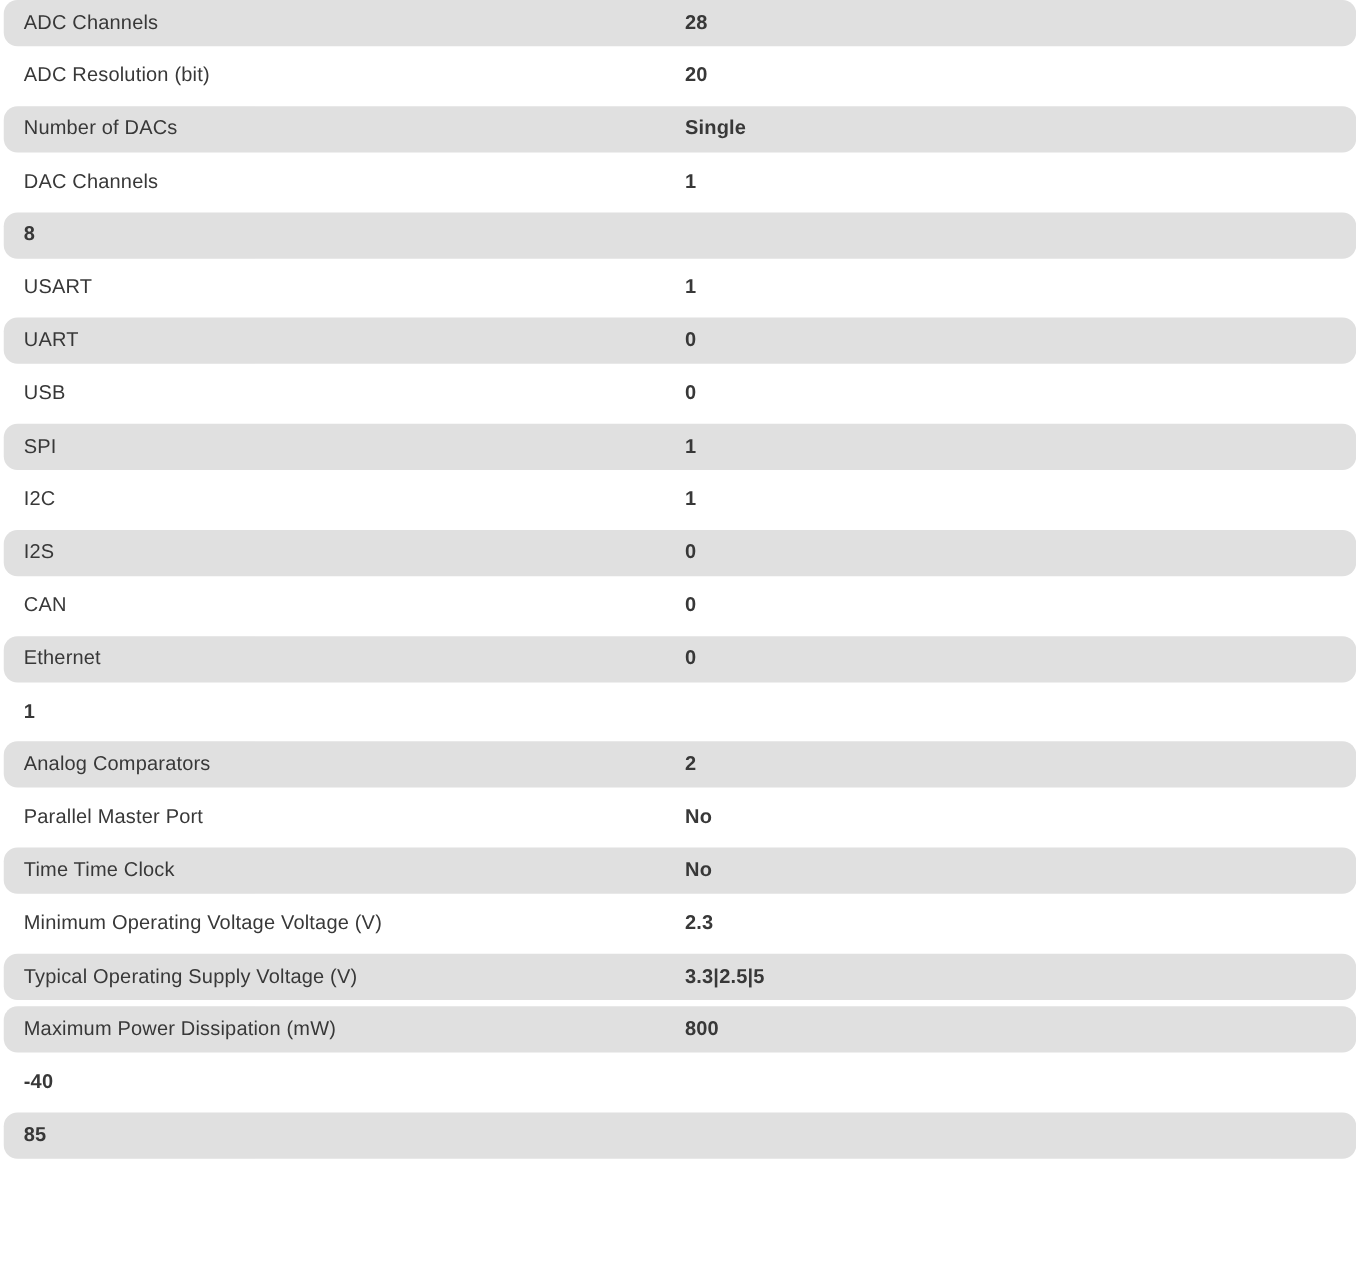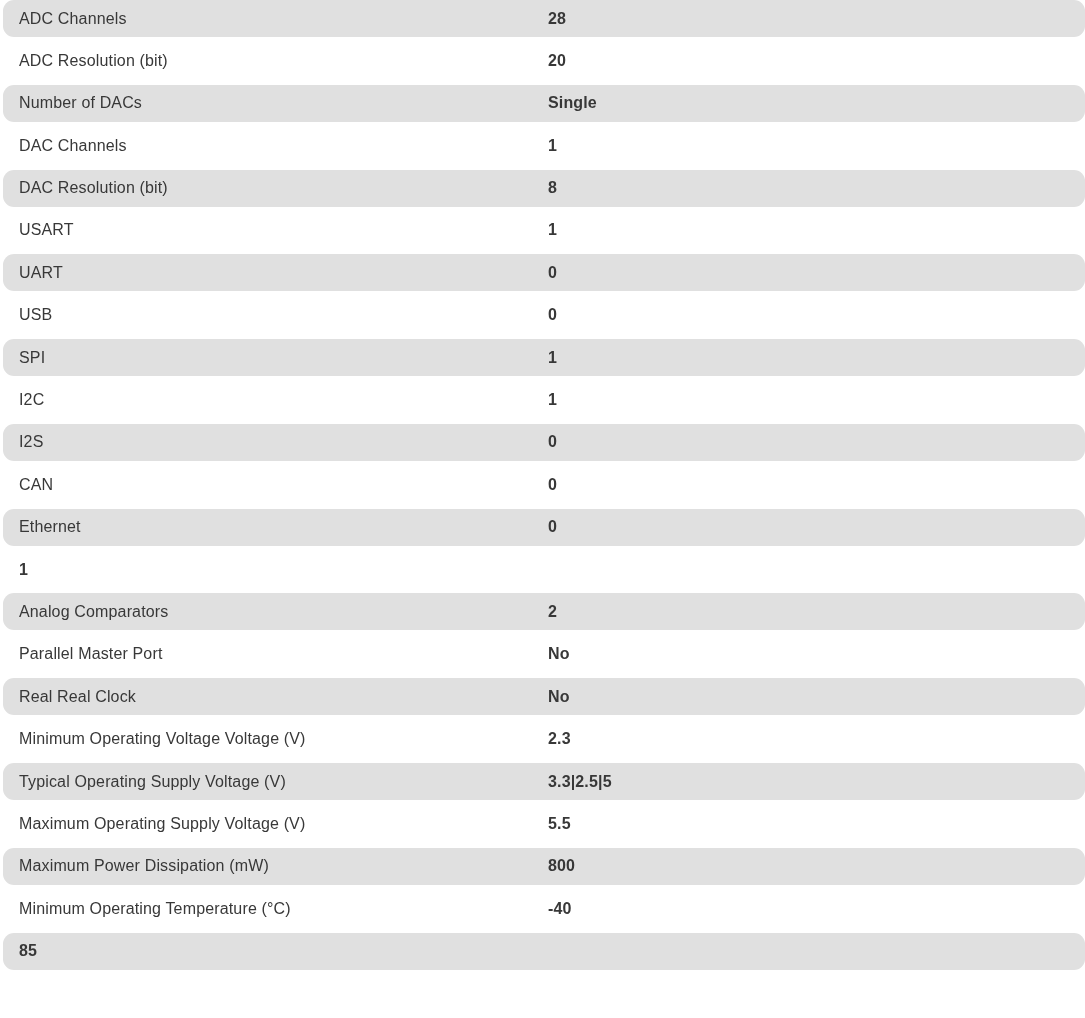--- a/index.html
+++ b/index.html
@@ -62,21 +62,20 @@
     <span class="label">Number of DACs</span>
     <span class="value">Single</span>
   </div>
 
   <div class="row">
     <span class="label">DAC Channels</span>
     <span class="value">1</span>
   </div>
 
   <div class="row striped">
-    <span class="label">DAC Resolution (bit)</span>
     <span class="value">8</span>
   </div>
 
   <div class="row">
     <span class="label">USART</span>
     <span class="value">1</span>
   </div>
 
   <div class="row striped">
     <span class="label">UART</span>
@@ -121,46 +120,41 @@
     <span class="label">Analog Comparators</span>
     <span class="value">2</span>
   </div>
 
   <div class="row">
     <span class="label">Parallel Master Port</span>
     <span class="value">No</span>
   </div>
 
   <div class="row striped">
-    <span class="label">Real Real Clock</span>
+    <span class="label">Time Time Clock</span>
     <span class="value">No</span>
   </div>
 
   <div class="row">
     <span class="label">Minimum Operating Voltage Voltage (V)</span>
     <span class="value">2.3</span>
   </div>
 
   <div class="row striped">
     <span class="label">Typical Operating Supply Voltage (V)</span>
     <span class="value">3.3|2.5|5</span>
   </div>
 
-  <div class="row">
-    <span class="label">Maximum Operating Supply Voltage (V)</span>
-    <span class="value">5.5</span>
-  </div>
 
   <div class="row striped">
     <span class="label">Maximum Power Dissipation (mW)</span>
     <span class="value">800</span>
   </div>
 
   <div class="row">
-    <span class="label">Minimum Operating Temperature (°C)</span>
     <span class="value">-40</span>
   </div>
 
   <div class="row striped">
     <span class="value">85</span>
   </div>
 
 </div>
 
 </body></html>

